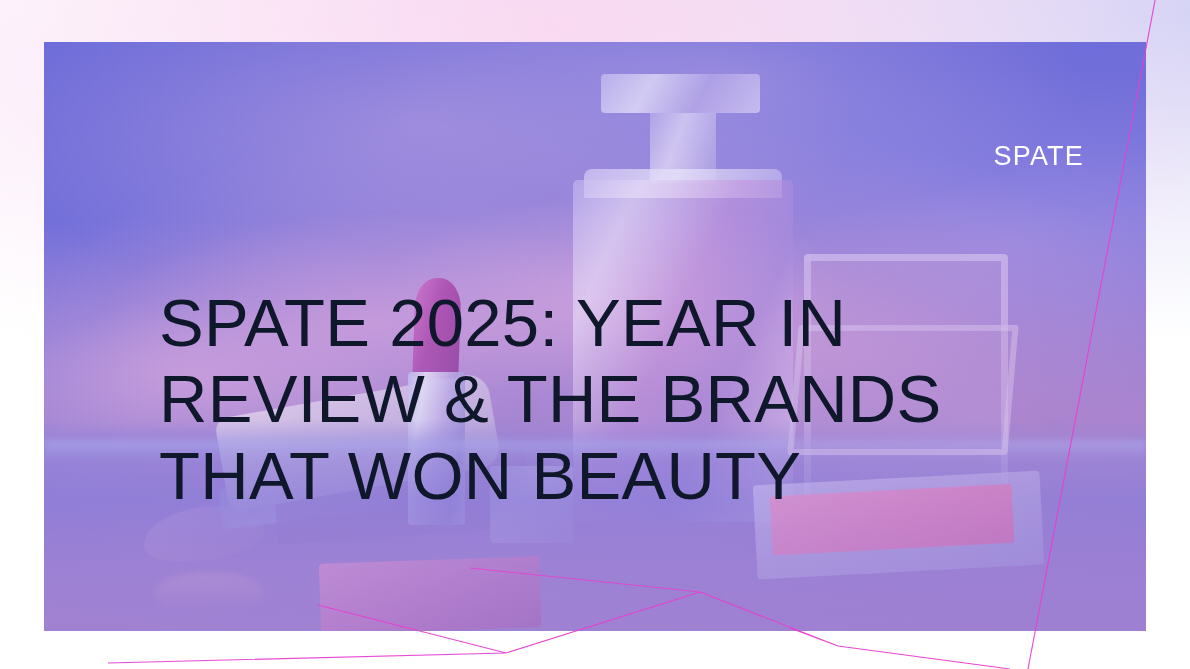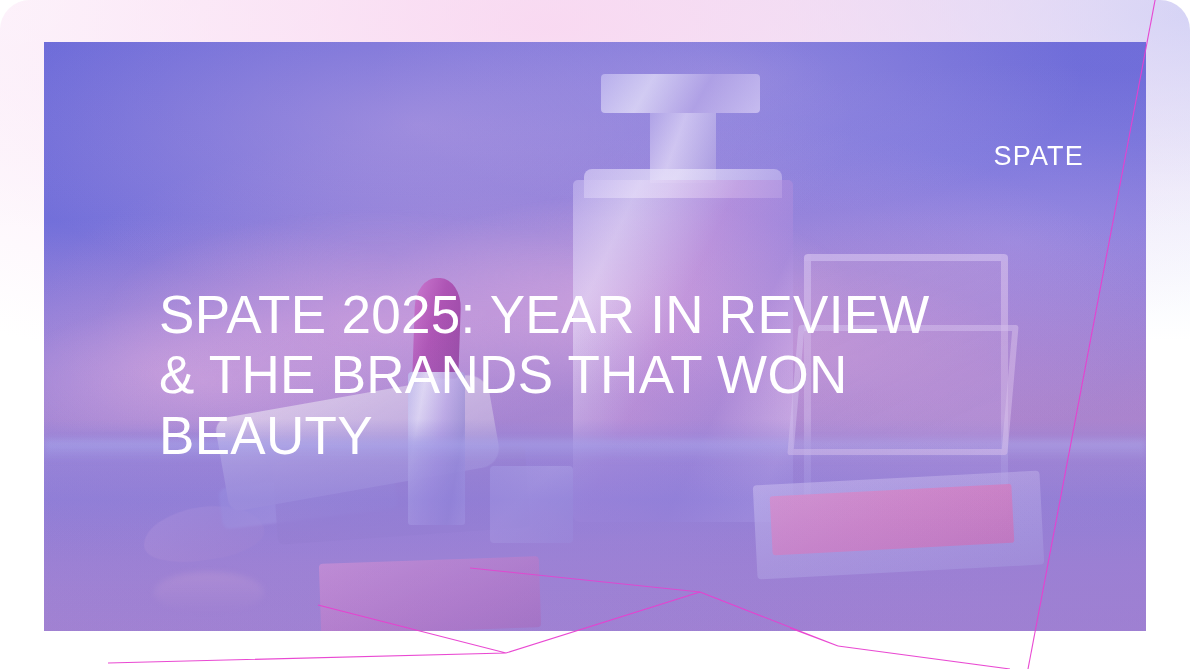--- a/index.html
+++ b/index.html
@@ -12,21 +12,20 @@
 
   
   #slide {
     position:relative;
     width:1190px; height:669px;
     background:
       radial-gradient(130% 90% at 46% 4%,  rgba(250,214,240,0.85) 0%, rgba(250,222,244,0.45) 32%, rgba(255,255,255,0) 62%),
       radial-gradient(90% 70% at 100% 2%,  rgba(186,200,246,0.80) 0%, rgba(206,214,248,0.35) 38%, rgba(255,255,255,0) 70%),
       radial-gradient(60% 60% at 0% 0%,    rgba(255,255,255,1) 0%,    rgba(255,255,255,0.6) 45%, rgba(255,255,255,0) 75%),
       linear-gradient(180deg, #f4ecf8 0%, #ffffff 34%, #ffffff 100%);
-    border-radius: 30px;
   }
 
   
   #accent-lines {
     position:absolute; inset:0;
     width:1190px; height:669px;
     pointer-events:none;
   }
 
   
@@ -233,22 +232,22 @@
     letter-spacing:1.2px;
     font-weight:400;
     line-height:1;
     white-space:nowrap;
   }
 
   #slide-title {
     position:absolute;
     left:115px; top:243px;
     width:820px;
-    color:#ffffff;
-    font-size:53px;
+    color:#0f172a;
+    font-size:67px;
     line-height:1.14;
     font-weight:400;
     letter-spacing:0.3px;
     text-transform:uppercase;
   }
 </style>
 </head>
 <body>
 
 <div id="slide">

